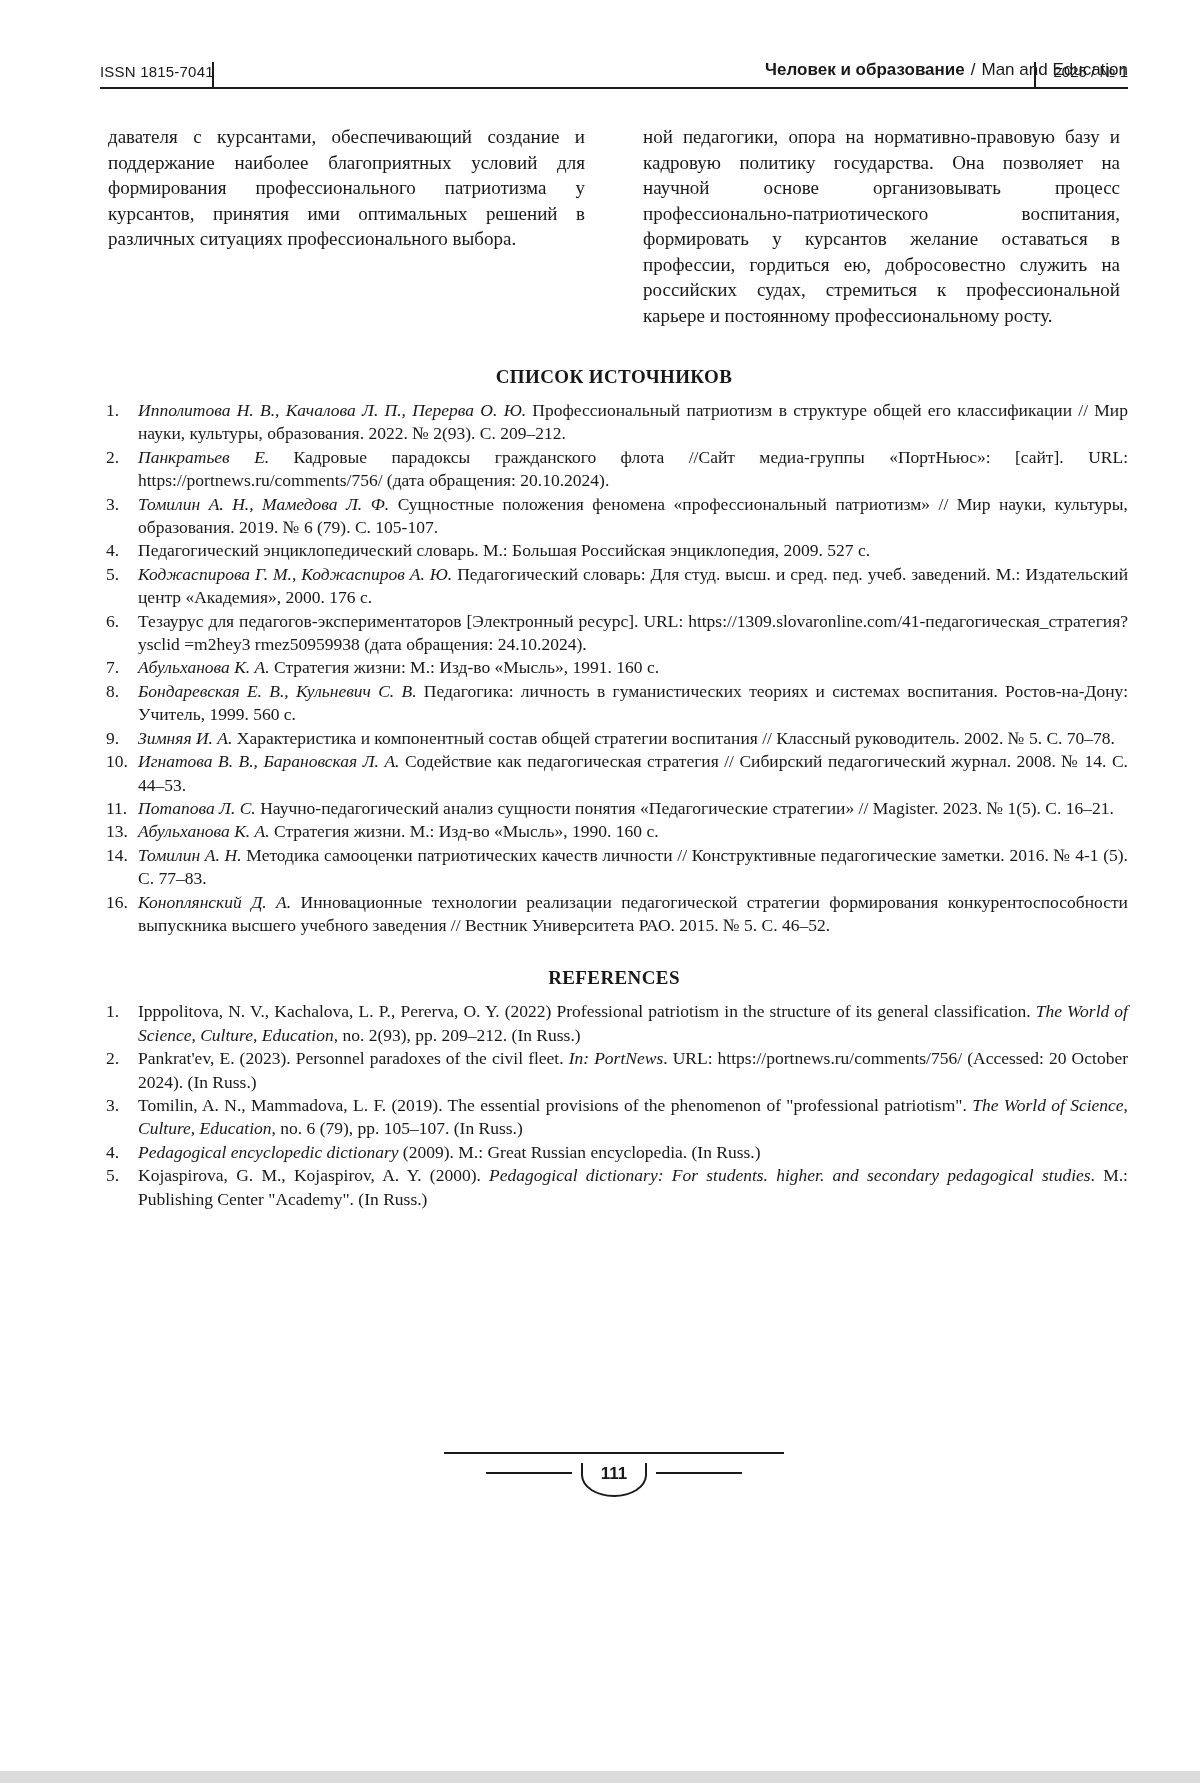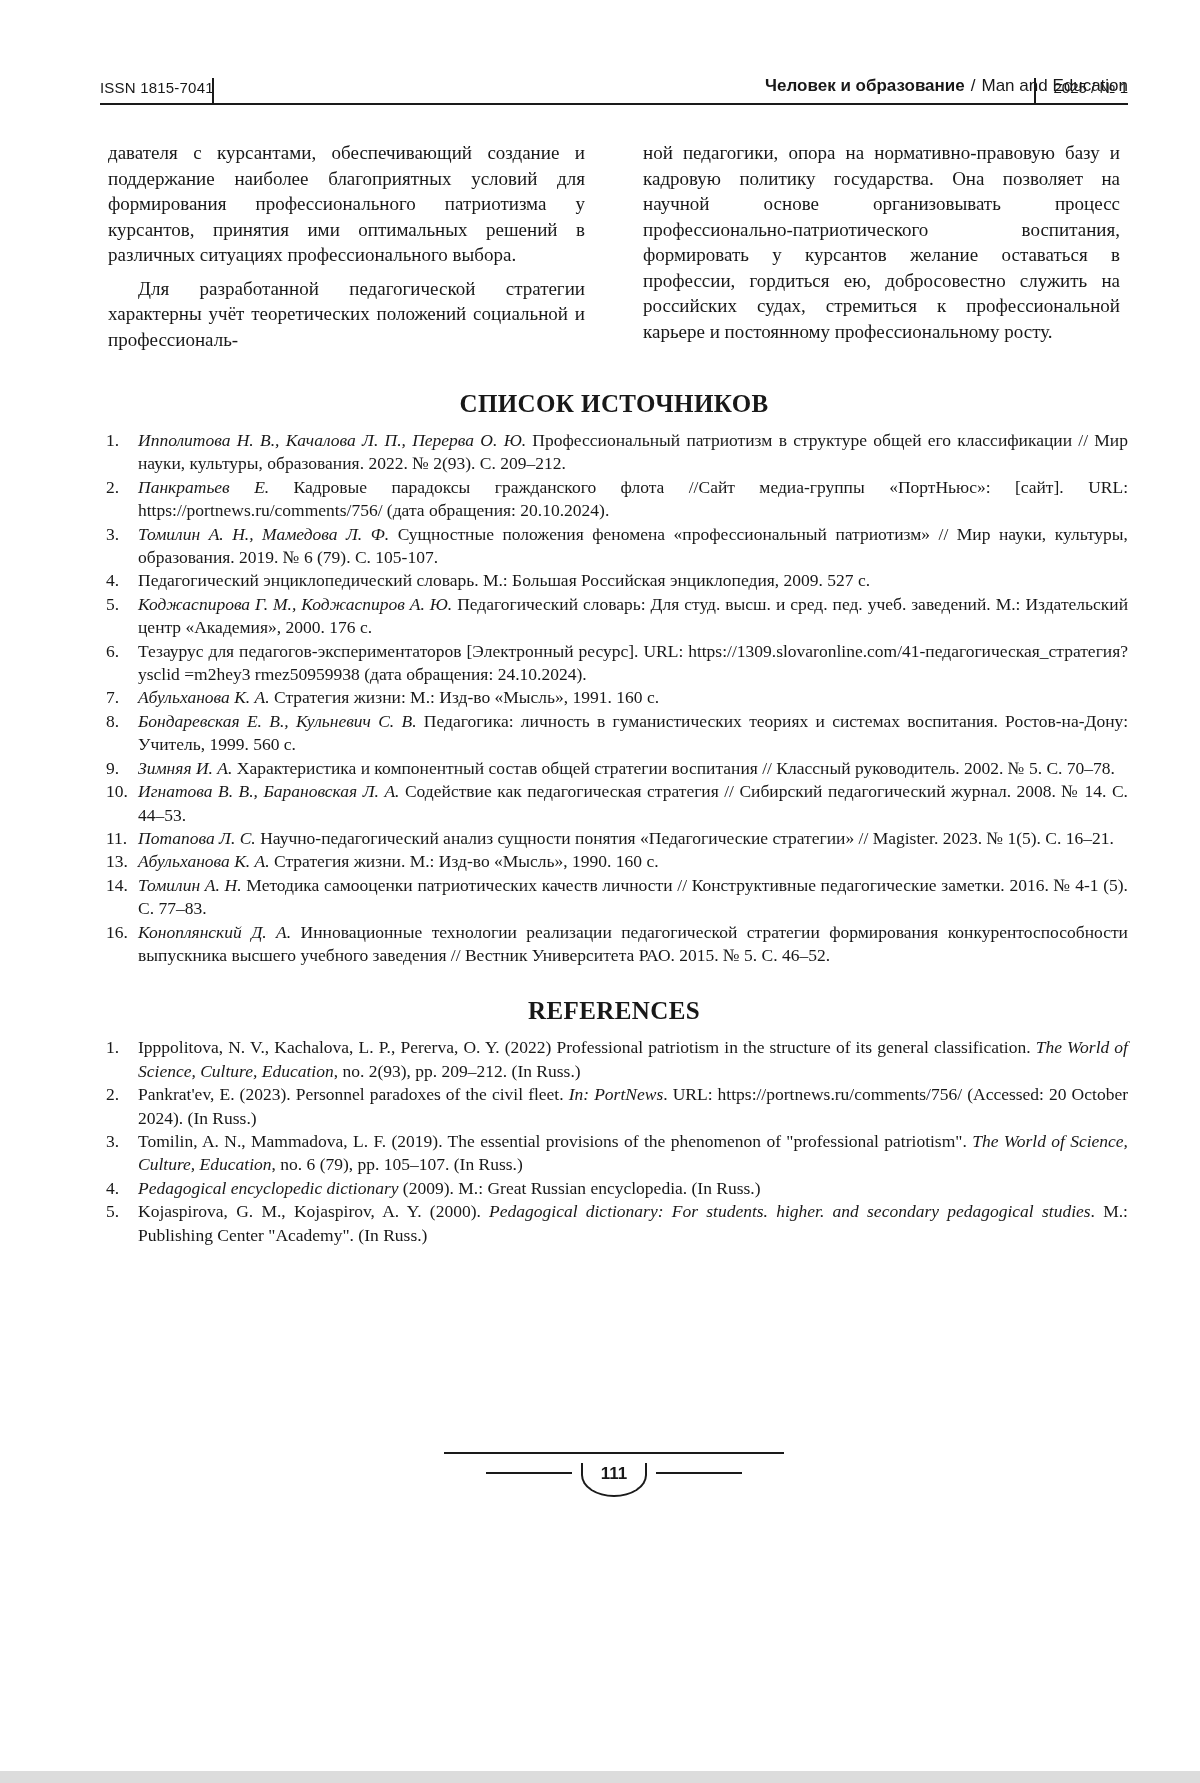--- a/index.html
+++ b/index.html
@@ -14,21 +14,21 @@
     width: 1200px; height: 1783px;
     box-sizing: border-box;
     padding: 0 72px 0 100px;
     overflow: hidden;
     background: #ffffff;
   }
 
   
   .page-header {
     position: relative;
-    margin-top: 68px;
+    margin-top: 52px;
     height: 28px;
     display: flex;
     align-items: flex-end;
     justify-content: space-between;
     border-bottom: 2px solid #1a1a1a;
     padding-bottom: 7px;
     font-family: "Liberation Sans", sans-serif;
     gap: 18px;
   }
   .issn { font-size: 15px; letter-spacing: .2px; }
@@ -55,21 +55,21 @@
     text-align: justify;
     hyphens: auto;
   }
   .col p { margin: 8px; }
   .col p.indent { text-indent: 30px; }
 
   
   .section-title {
     margin: 30px 0 11px;
     text-align: center;
-    font-size: 25px;
+    font-size: 19px;
     font-weight: 700;
     letter-spacing: .4px;
   }
   .section-title.refs { }
 
   
   .ref-list { font-size: 17.5px; line-height: 23.4px; }
   .ref-item { display: flex; padding-left: 6px; }
   .ref-num  { flex: 0 0 32px; }
   .ref-text { flex: 1; text-align: justify; hyphens: auto; }
@@ -109,21 +109,20 @@
       <span class="ru">Человек и образование</span><span class="sep">/</span><span class="en">Man and Education</span>
     </span>
     <span class="issue">2025 / № 1</span>
     <span class="tick tick-left"></span>
     <span class="tick tick-right"></span>
   </header>
 
   <section class="columns">
     <div class="col">
       <p>давателя с курсантами, обеспечивающий создание и поддержание наиболее благоприятных условий для формирования профессионального патриотизма у курсантов, принятия ими оптимальных решений в различных ситуациях профессионального выбора.</p>
-      <p class="indent">Для разработанной педагогической стратегии характерны учёт теоретических положений социальной и профессиональ-</p>
     </div>
     <div class="col">
       <p>ной педагогики, опора на нормативно-правовую базу и кадровую политику государства. Она позволяет на научной основе организовывать процесс профессионально-патриотического воспитания, формировать у курсантов желание оставаться в профессии, гордиться ею, добросовестно служить на российских судах, стремиться к профессиональной карьере и постоянному профессиональному росту.</p>
     </div>
   </section>
 
   <h2 class="section-title">СПИСОК ИСТОЧНИКОВ</h2>
   <div class="ref-list" id="sources-list">
       <div class="ref-item">
         <span class="ref-num">1.</span>

